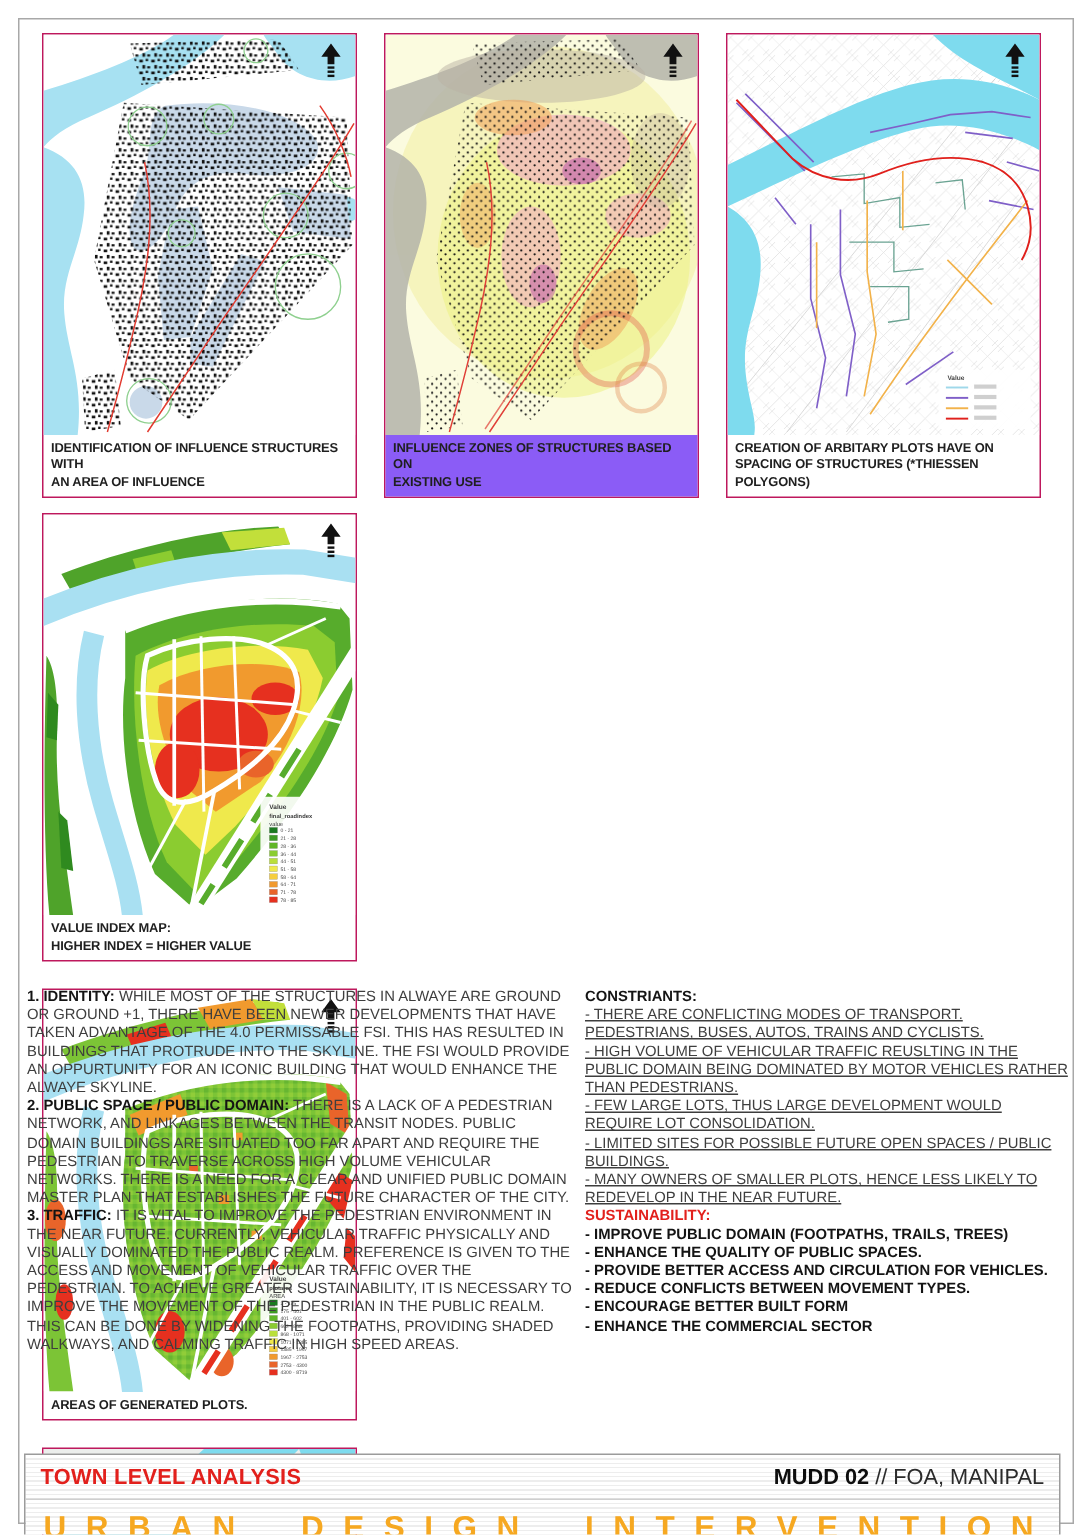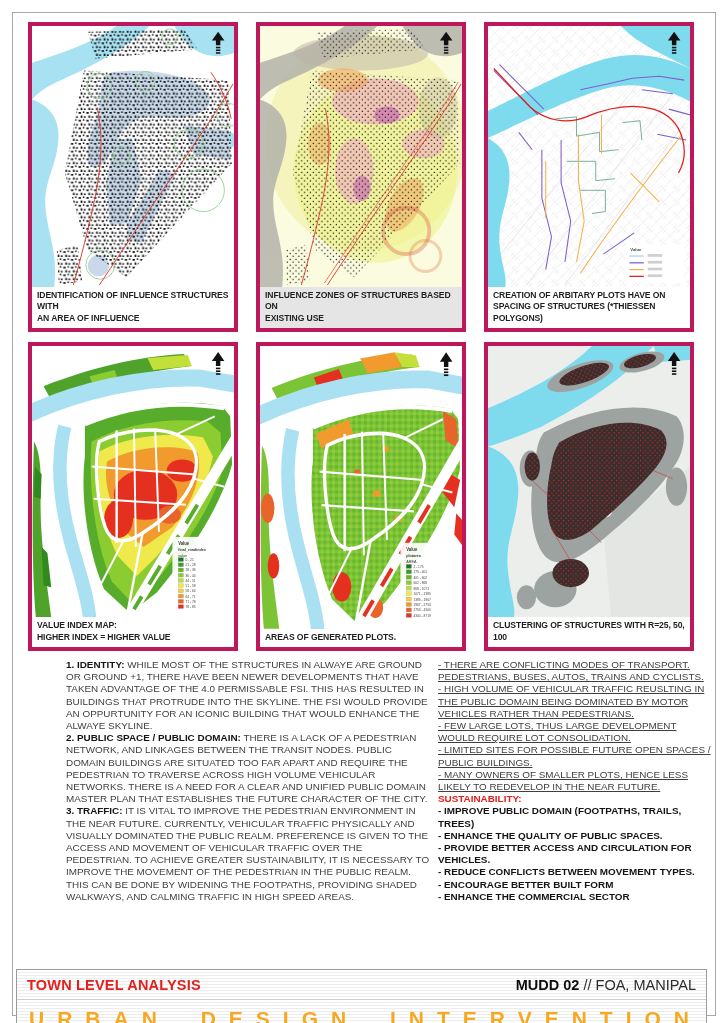--- a/index.html
+++ b/index.html
@@ -3,33 +3,33 @@
 <meta charset="utf-8">
 <style>
   html,body{margin:0;padding:0;}
   body{
     width:723px;height:1023px;position:relative;overflow:hidden;background:#FFFFFF;
     font-family:"Liberation Sans",sans-serif;color:#3E3E3E;
   }
   .frame{position:absolute;left:12px;top:12px;width:702px;height:1002px;border:1px solid #A8A8A8;}
   .row{position:absolute;left:28px;width:667px;display:flex;gap:18px;}
   .row1{top:22px;height:310px;}
-  .row2{top:342px;height:309px;}
-  figure.panel{margin:0;width:210px;height:100%;border:4px solid #be185d;background:#FFF;
+  .row2{top:342px;height:309px;flex-direction:column;}
+  figure.panel{margin:0;width:210px;height:100%;border:1px solid #be185d;background:#FFF;
     display:flex;flex-direction:column;box-sizing:border-box;}
   .map{flex:1 1 auto;position:relative;overflow:hidden;}
   .map svg{display:block;width:100%;height:100%;}
   figcaption{padding:3px 5px 4px 5px;font-size:8.6px;font-weight:bold;line-height:1.32;
     letter-spacing:-0.1px;color:#1F1F1F;}
-  .cream figcaption{background:#e5e5e5;}
+  .cream figcaption{background:#8b5cf6;}
   svg text{font-family:"Liberation Sans",sans-serif;}
 
   .analysis{position:absolute;left:18px;top:659px;width:694px;display:flex;gap:8px;
     font-size:9.9px;line-height:12.2px;}
-  .col-left{width:364px;flex:0 0 auto;margin-left:48px;}
+  .col-left{width:364px;flex:0 0 auto;}
   .col-right{flex:1 1 auto;}
   .para{margin:0;}
   .para b{color:#141414;}
   .c-item{margin:0;text-decoration:underline;}
   .opp-head{margin:0;font-weight:bold;color:#E2201C;}
   .opp-item{margin:0;font-weight:bold;color:#141414;}
 
   .banner{position:absolute;left:16px;top:969px;width:691px;height:97px;box-sizing:border-box;
     border:1px solid #9B9B9B;
     background:repeating-linear-gradient(180deg,#FFFFFF 0px,#FFFFFF 2px,#EDEDED 2px,#EDEDED 3px);}
@@ -484,20 +484,21 @@
     </figure>
   </section>
 
   <section class="analysis">
     <div class="col-left">
       <p class="para"><b>1. IDENTITY:</b><span> WHILE MOST OF THE STRUCTURES IN ALWAYE ARE GROUND OR GROUND +1, THERE HAVE BEEN NEWER DEVELOPMENTS THAT HAVE TAKEN ADVANTAGE OF THE 4.0  PERMISSABLE FSI. THIS HAS RESULTED IN BUILDINGS THAT PROTRUDE INTO THE SKYLINE. THE FSI WOULD PROVIDE AN OPPURTUNITY FOR AN ICONIC BUILDING THAT WOULD ENHANCE THE ALWAYE SKYLINE.</span></p>
       <p class="para"><b>2. PUBLIC SPACE / PUBLIC DOMAIN:</b><span> THERE IS A LACK OF A PEDESTRIAN NETWORK, AND LINKAGES BETWEEN THE TRANSIT NODES. PUBLIC DOMAIN BUILDINGS ARE SITUATED TOO FAR APART AND REQUIRE THE PEDESTRIAN TO TRAVERSE ACROSS HIGH VOLUME VEHICULAR NETWORKS. THERE IS A NEED FOR A CLEAR AND UNIFIED PUBLIC DOMAIN MASTER PLAN THAT ESTABLISHES THE FUTURE CHARACTER OF THE CITY.</span></p>
       <p class="para"><b>3. TRAFFIC:</b><span> IT IS VITAL TO IMPROVE THE PEDESTRIAN ENVIRONMENT IN THE NEAR FUTURE. CURRENTLY, VEHICULAR TRAFFIC PHYSICALLY AND VISUALLY DOMINATED THE PUBLIC REALM. PREFERENCE IS GIVEN TO THE ACCESS AND MOVEMENT OF VEHICULAR TRAFFIC OVER THE PEDESTRIAN. TO ACHIEVE GREATER SUSTAINABILITY, IT IS NECESSARY TO IMPROVE THE MOVEMENT OF THE PEDESTRIAN IN THE PUBLIC REALM. THIS CAN BE DONE BY WIDENING THE FOOTPATHS, PROVIDING SHADED WALKWAYS, AND CALMING TRAFFIC IN HIGH SPEED AREAS.</span></p>
     </div>
     <div class="col-right">
+      <p class="para"><b>CONSTRIANTS:</b></p>
       <div class="c-item">- THERE ARE CONFLICTING MODES OF TRANSPORT. PEDESTRIANS, BUSES, AUTOS, TRAINS AND CYCLISTS.</div>
       <div class="c-item">- HIGH VOLUME OF VEHICULAR TRAFFIC REUSLTING IN THE PUBLIC DOMAIN BEING DOMINATED BY MOTOR VEHICLES RATHER THAN PEDESTRIANS.</div>
       <div class="c-item">- FEW LARGE LOTS, THUS LARGE DEVELOPMENT WOULD REQUIRE LOT CONSOLIDATION.</div>
       <div class="c-item">- LIMITED SITES FOR  POSSIBLE FUTURE OPEN SPACES / PUBLIC BUILDINGS.</div>
       <div class="c-item">- MANY OWNERS OF SMALLER PLOTS, HENCE LESS LIKELY TO REDEVELOP IN THE NEAR FUTURE.</div>
       <p class="opp-head">SUSTAINABILITY:</p>
       <div class="opp-item">- IMPROVE PUBLIC DOMAIN (FOOTPATHS, TRAILS, TREES)</div>
       <div class="opp-item">- ENHANCE THE QUALITY OF PUBLIC SPACES.</div>
       <div class="opp-item">- PROVIDE BETTER ACCESS AND CIRCULATION FOR VEHICLES.</div>
       <div class="opp-item">- REDUCE CONFLICTS BETWEEN MOVEMENT TYPES.</div>

